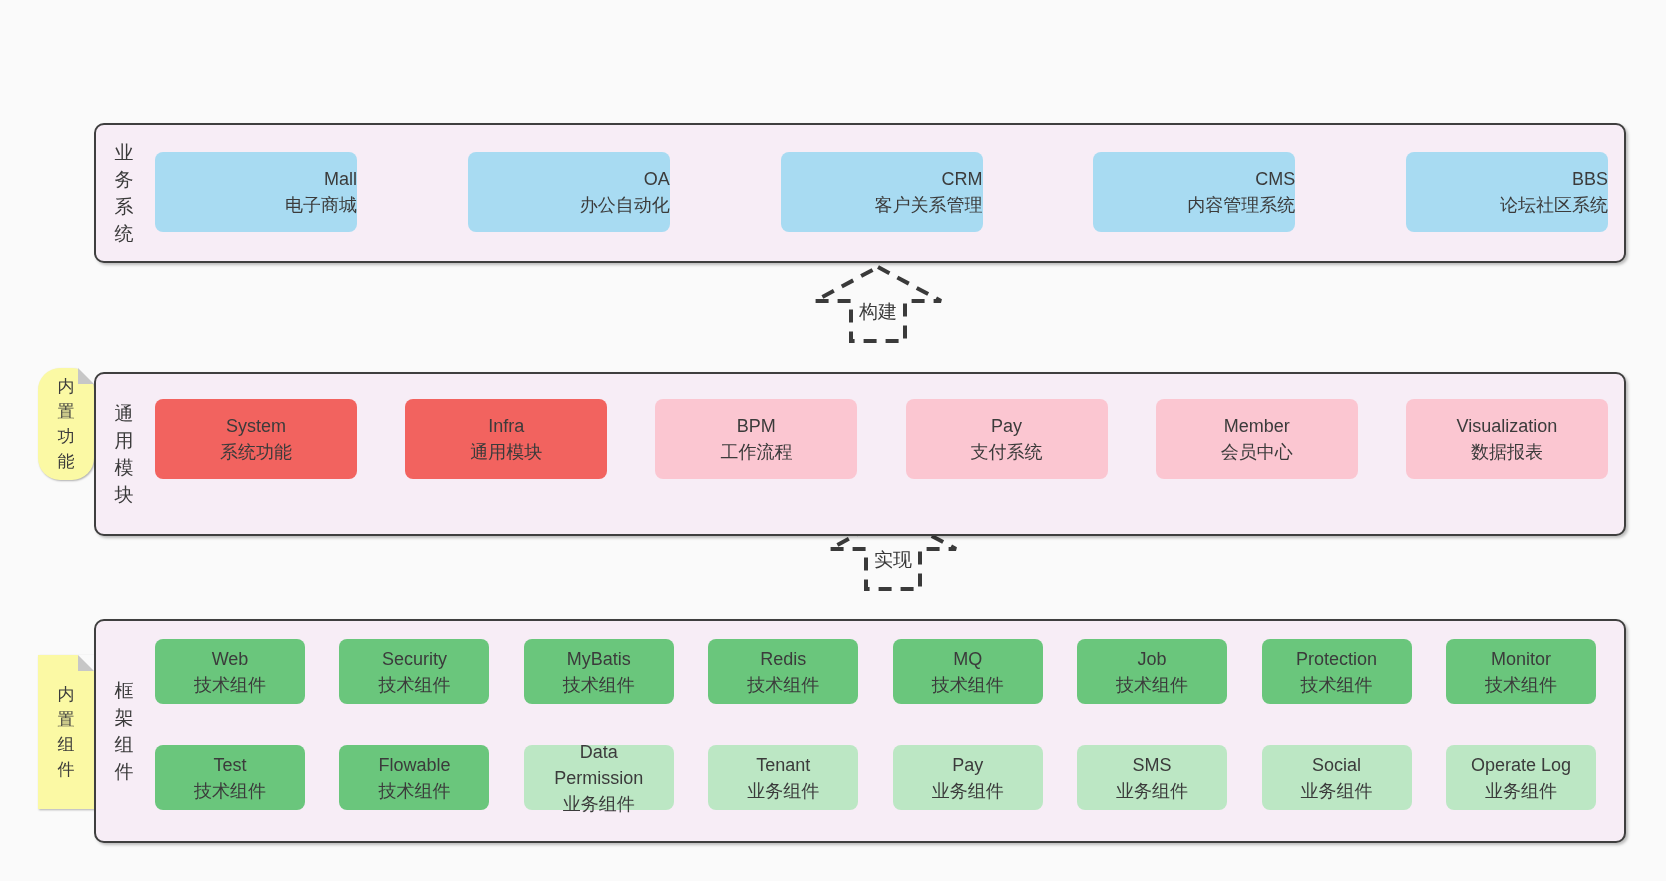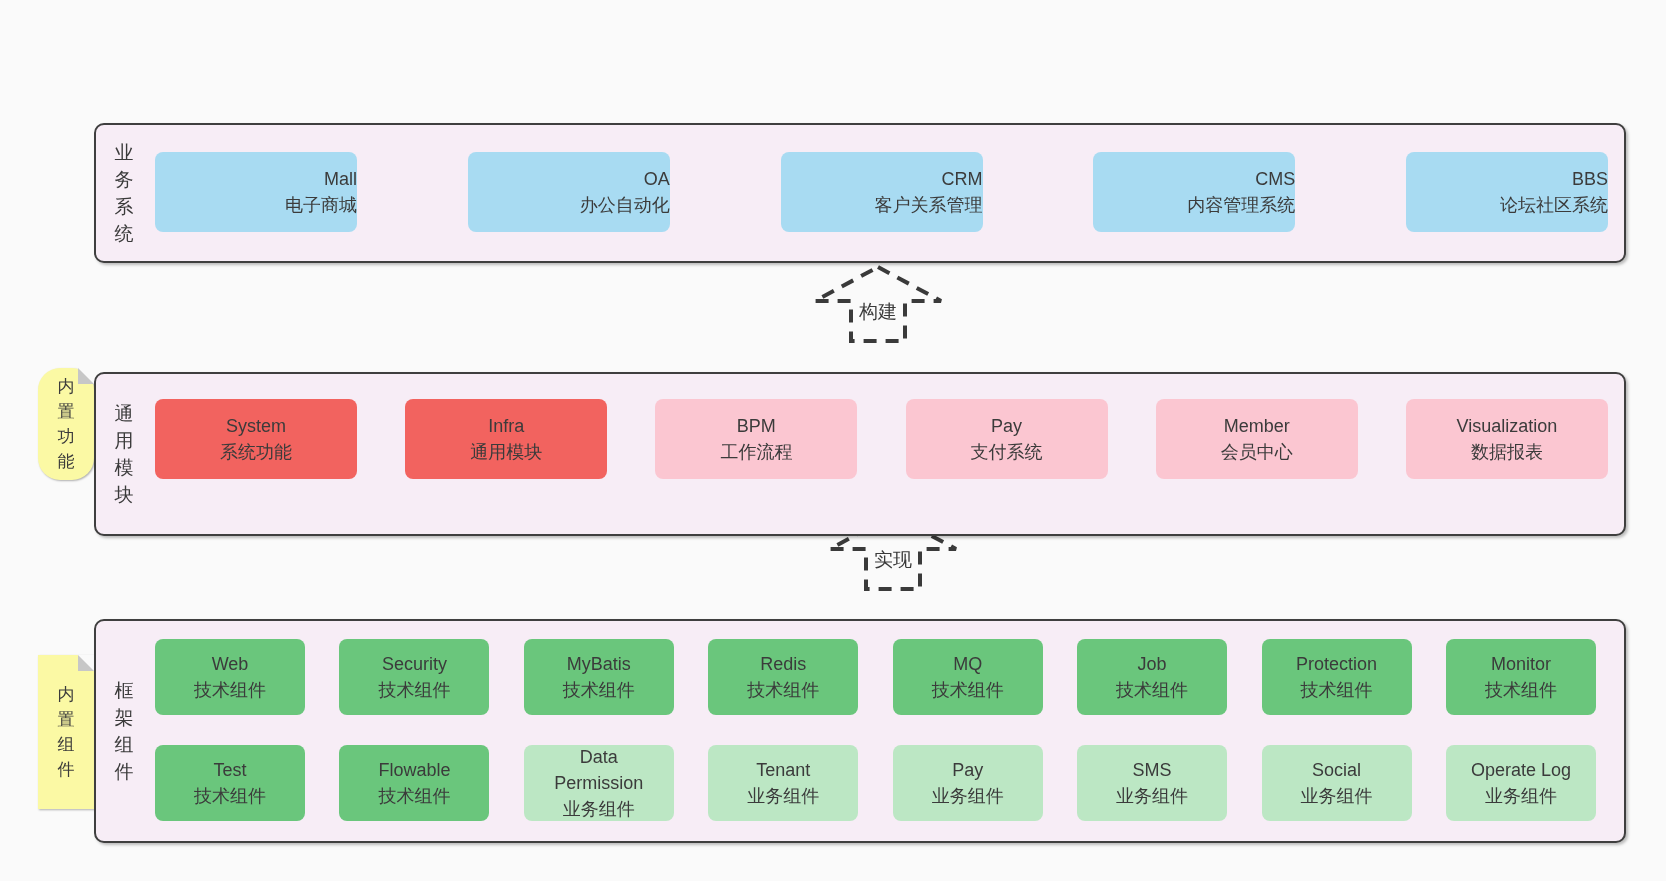--- a/index.html
+++ b/index.html
@@ -32,21 +32,21 @@
   .row-8{left:59px;right:28px;}
   .panel-1 .row{top:27px;}
   .panel-2 .row{top:25px;}
   .panel-3 .row-a{top:18px;}
   .panel-3 .row-b{top:124px;}
   
   .box{box-sizing:border-box;border-radius:8px;display:flex;flex-direction:column;
     align-items:center;justify-content:center;text-align:center;
     font-size:18px;line-height:26px;}
   .row-6 .box{width:202px;height:80px;}
-  .row-8 .box{width:150px;height:76px;}
+  .row-8 .box{width:150px;height:65px;}
   .box.b{background:var(--blue,#a8dbf2);align-items:flex-end;}
   .box.r{background:var(--red,#f2635f);}
   .box.p{background:var(--pink,#fbc6d1);}
   .box.g{background:var(--green,#6ac67c);}
   .box.lg{background:var(--light_green,#bce7c4);}
   .box--wrap .t{max-width:100px;}
   
   .note{position:absolute;left:38px;width:56px;z-index:1;
     background:var(--note_yellow,#fbf9a4);
     box-shadow:1px 1px 2px rgba(0,0,0,.3);

